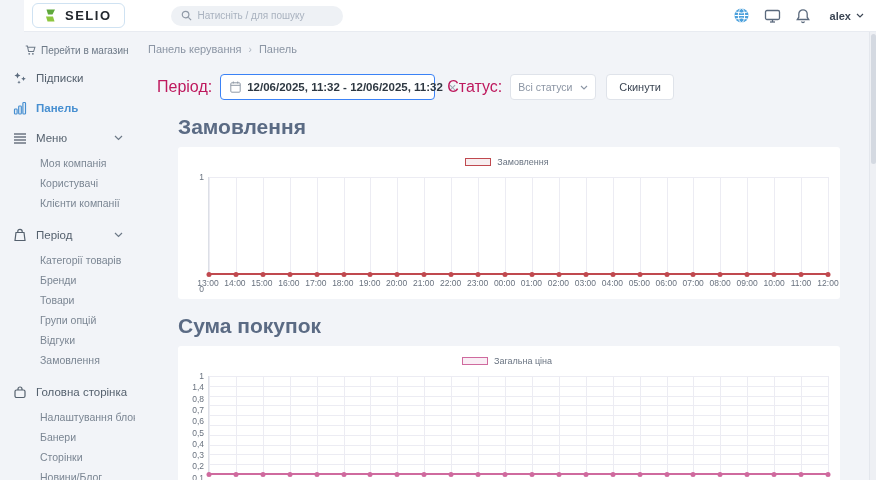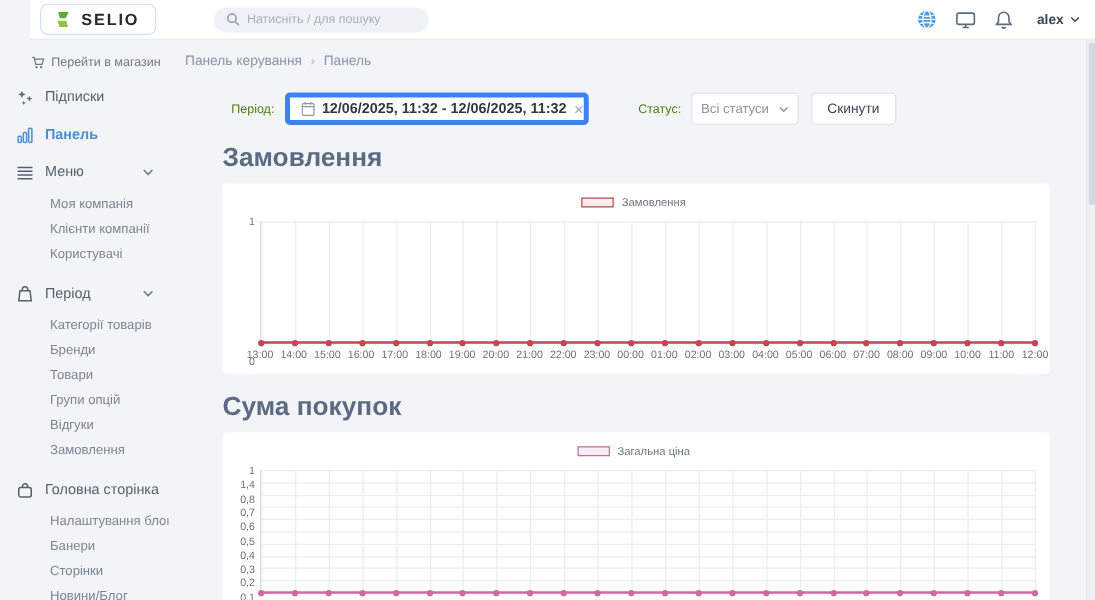--- a/index.html
+++ b/index.html
@@ -53,23 +53,23 @@
   }
   
   .main { position:absolute; left:135px; top:32px; right:0; bottom:0; }
   .breadcrumb {
     padding:11px 0 0 13px; font-size:11px; color:#8b95a4;
     display:flex; align-items:center; gap:7px;
   }
   .breadcrumb .crumb { cursor:pointer; }
   .breadcrumb .sep { color:#aeb6c2; font-size:10px; }
   .filter-row { margin:19px 0 0 22px; display:flex; align-items:center; }
-  .f-label { font-size:10px; color:#4d7c0f; margin-right:8px;margin-left:28px; }
+  .f-label { font-size:16px; color:#be185d; margin-right:8px; }
   .date-input {
-    width:243px; height:26px; background:#fff; border:4px solid #3b82f6;
+    width:215px; height:26px; background:#fff; border:1px solid #3b82f6;
     border-radius:4px; display:flex; align-items:center; gap:6px;
     padding:0 9px; cursor:text;text-align:right;
   }
   .date-val { font-size:11.5px; font-weight:700; color:#2e3842; white-space:nowrap; }
   .clear-x { margin-left:auto; color:#9aa4b1; font-size:13px; cursor:pointer; line-height:1; }
   .status-select {
     width:86px; height:26px; background:#fff; border:1px solid #dfe3ea; border-radius:4px;
     display:flex; align-items:center; padding:0 7px; cursor:pointer; margin-right:10px;
   }
   .status-val { font-size:10.5px; color:#8b95a4; flex:1; }
@@ -213,22 +213,22 @@
         </span>
         <span class="lbl">Меню</span>
         <span class="chev">
           <svg width="9" height="6" viewBox="0 0 9 6" fill="none" stroke="currentColor" stroke-width="1.2">
             <polyline points="1,1 4.5,4.5 8,1"></polyline>
           </svg>
         </span>
       </div>
       <div class="sub-list">
         <div class="sub-item">Моя компанія</div>
+        <div class="sub-item">Користувачі</div>
         <div class="sub-item">Клієнти компанії</div>
-        <div class="sub-item">Користувачі</div>
       </div>
       <div class="side-item">
         <span>
           <svg width="14" height="14" viewBox="0 0 14 14" fill="none" stroke="currentColor" stroke-width="1.2">
             <path d="M3 4.5h8l1 8H2z"></path>
             <path d="M4.8 4.5v-1a2.2 2.2 0 0 1 4.4 0v1"></path>
           </svg>
         </span>
         <span class="lbl">Період</span>
         <span class="chev">

